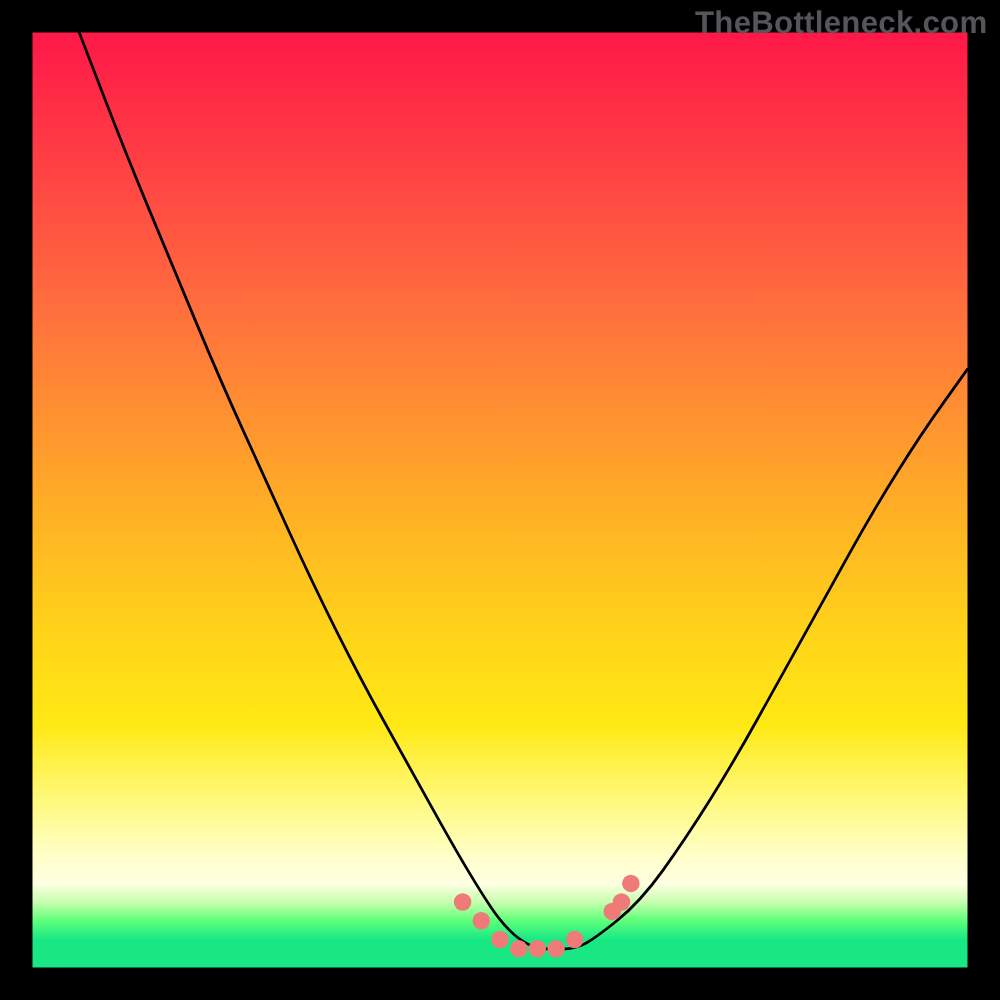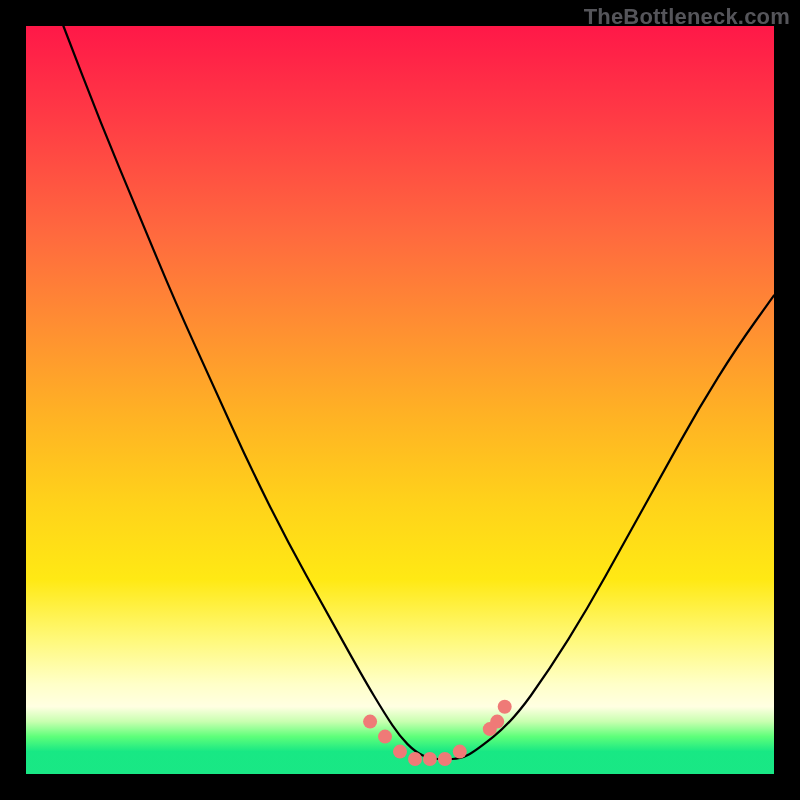--- a/index.html
+++ b/index.html
@@ -41,21 +41,21 @@
       #5eff7a 95%,
       #18e884 97%,
       #19e785 100%
     );
   }
   .watermark {
     position: absolute;
     top: 4px;
     right: 10px;
     color: #55555a;
-    font-size: 22px;
+    font-size: 25px;
     font-weight: 600;
     letter-spacing: 0.2px;
     user-select: none;
     margin-left: 32px;
   }
   svg.curve {
     position: absolute;
     top: 0; left: 0;
     width: 748px;
     height: 748px;

